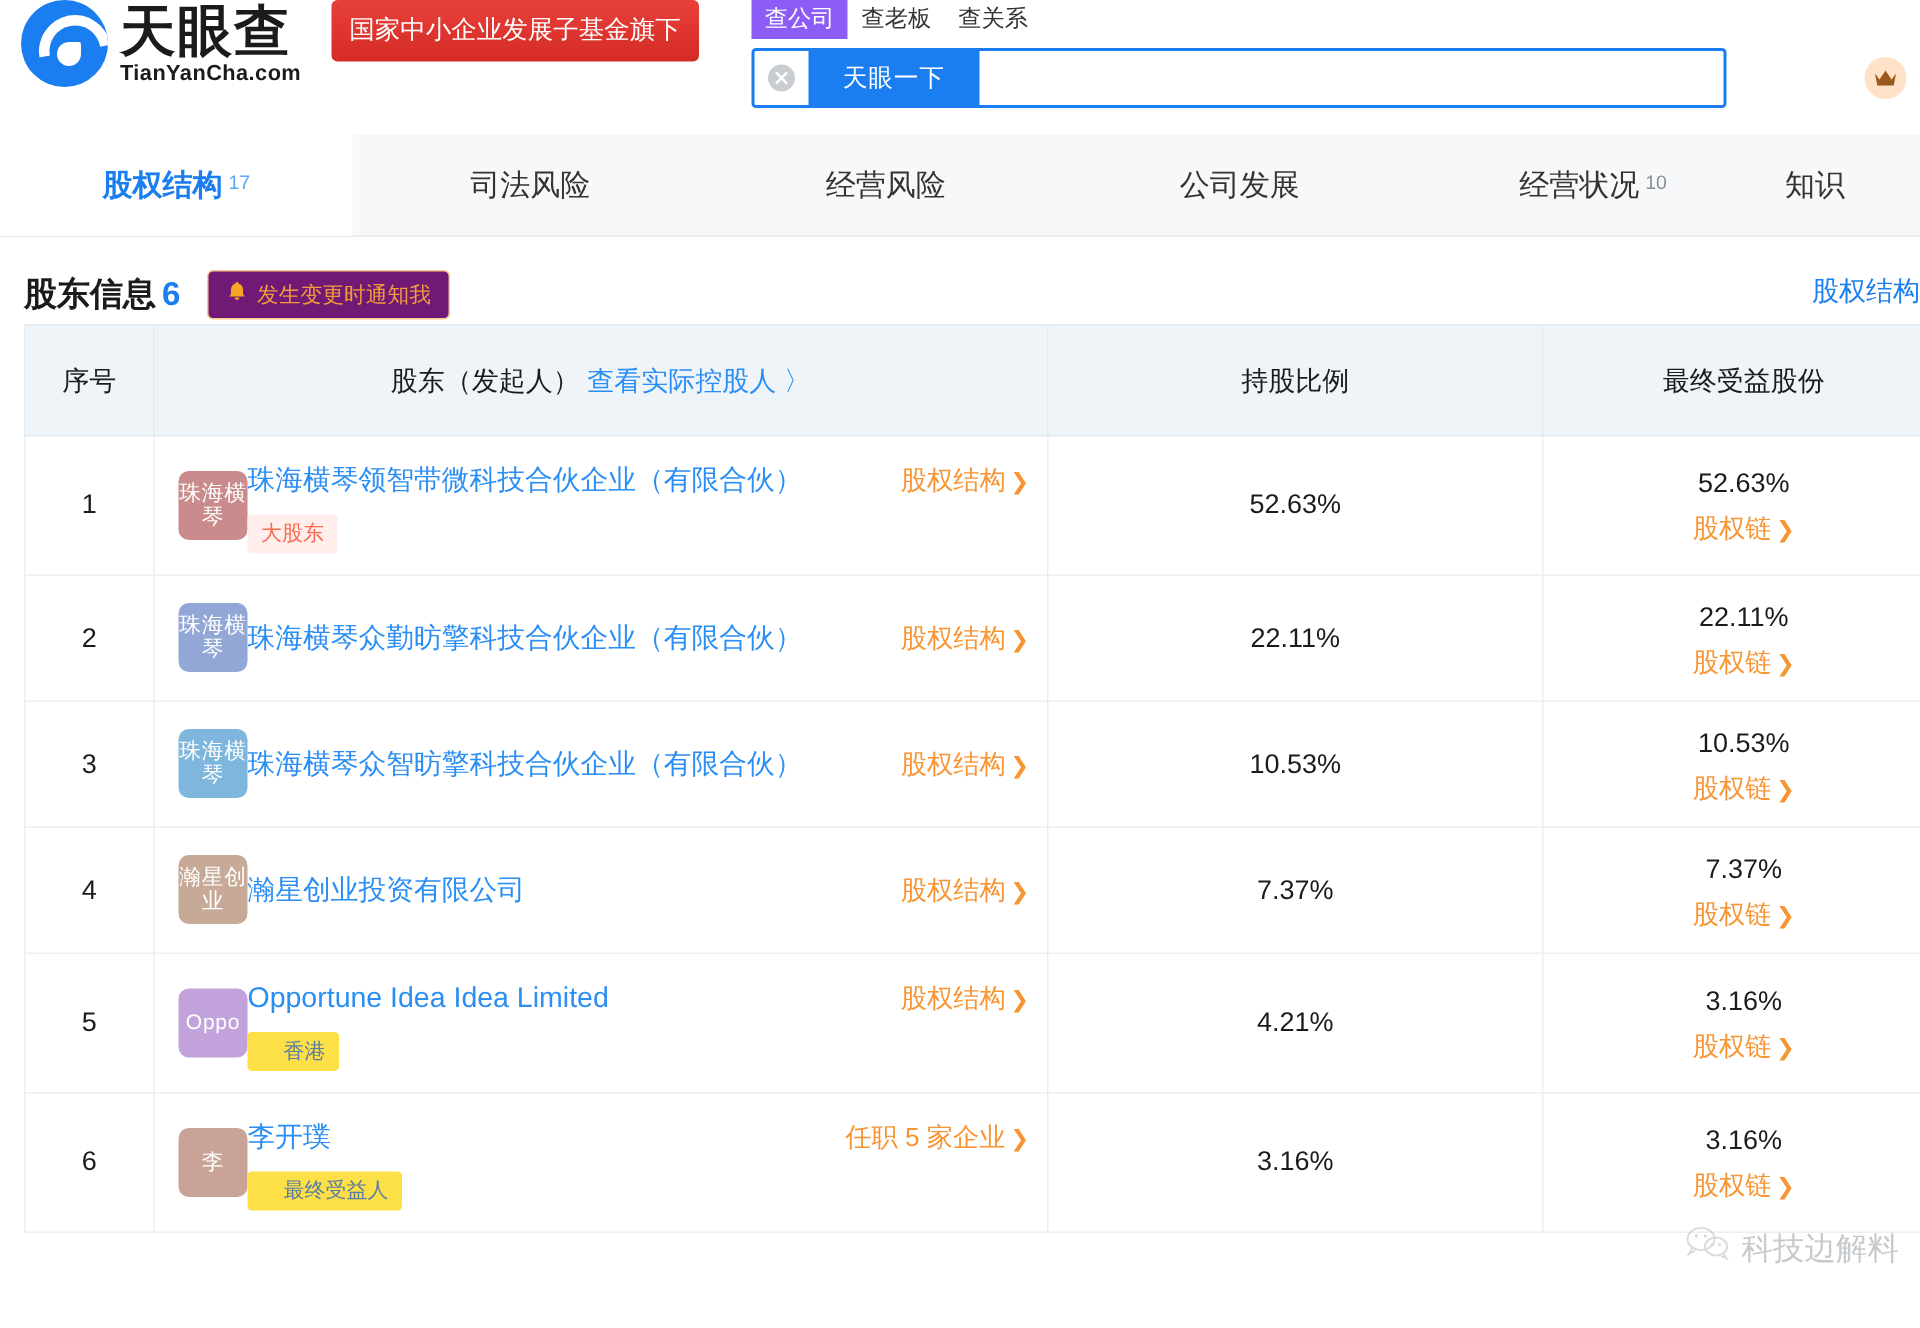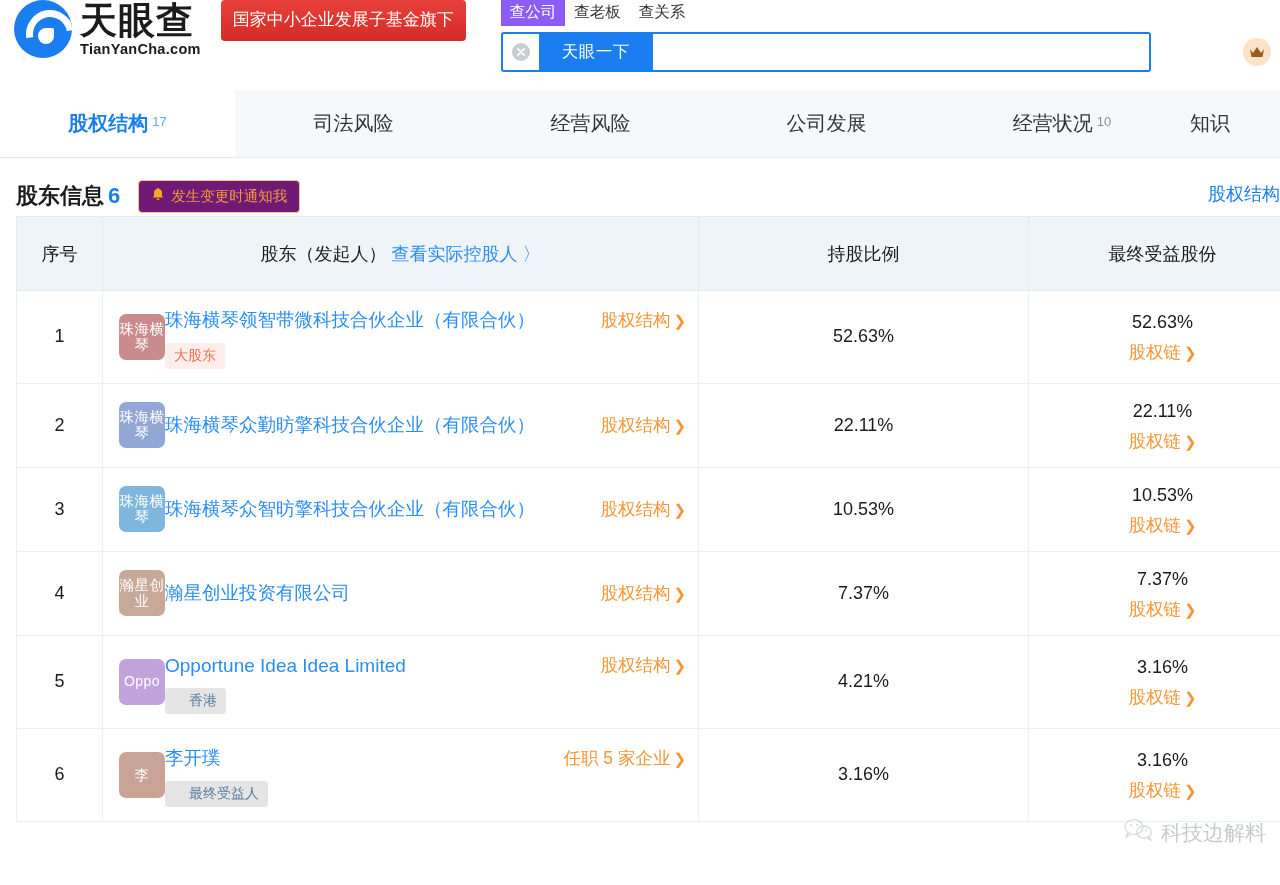--- a/index.html
+++ b/index.html
@@ -179,21 +179,21 @@
   .ent-name.latin { font-size: 19px; }
   .struct-link {
     color: #f79433; font-size: 17.5px; white-space: nowrap;
     cursor: pointer; padding-top: 2px; flex: none;
   }
   .tag {
     display: inline-block; margin-top: 8px;
     font-size: 14px; padding: 4px 9px; border-radius: 3px;
   }
   .tag-major { background: #ffeeeb; color: #fa6a4f; }
-  .tag-plain { background: #e5e5e5; color: #5b7da3; padding-left: 24px; }
+  .tag-plain { background: #fde047; color: #5b7da3; padding-left: 24px; }
 
   .ben-cell .pct { font-size: 18px; color: #1b1b1b; line-height: 1.5; }
   .ben-cell .chain {
     color: #f79433; font-size: 17.5px; cursor: pointer;
     margin-top: 4px; display: inline-block;
   }
 
   .chev { font-size: 15px; margin-left: 3px; }
 
   

